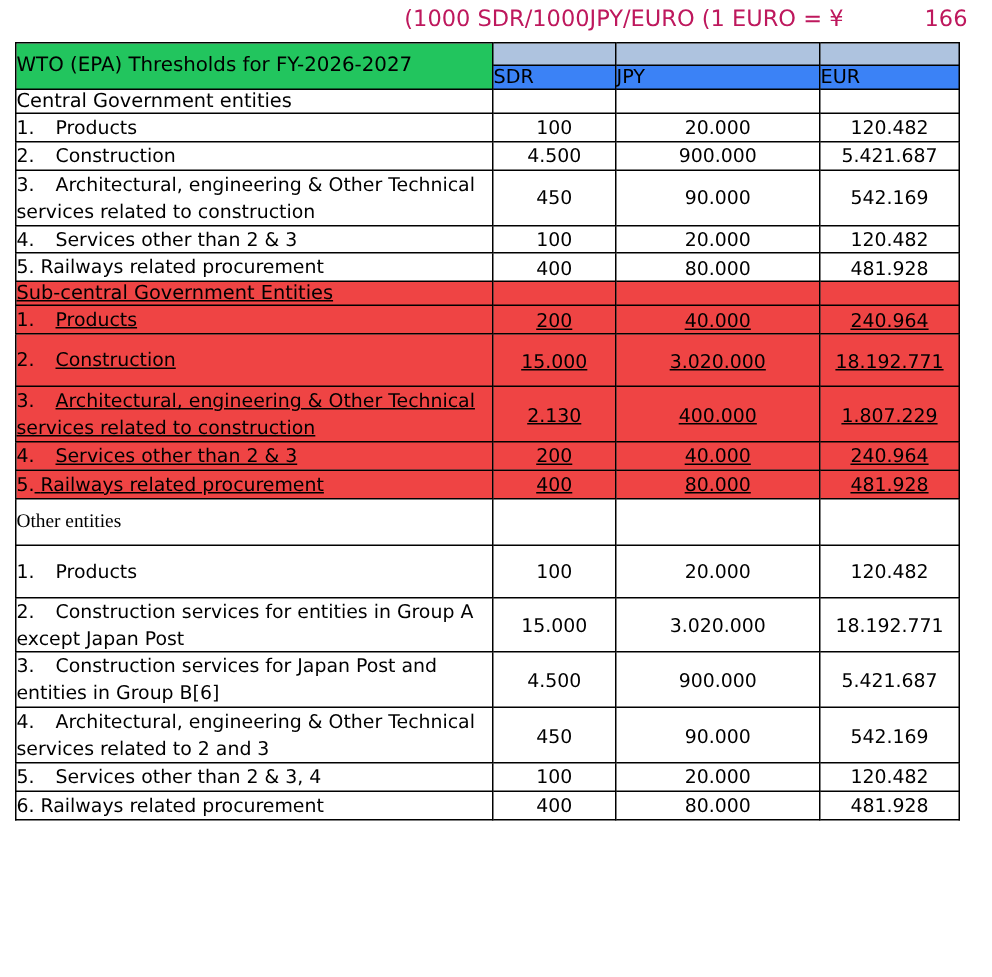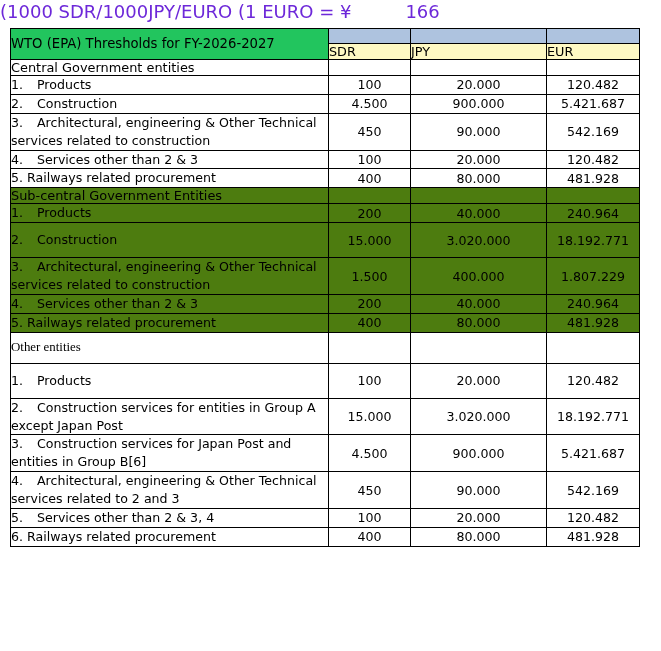--- a/index.html
+++ b/index.html
@@ -21,24 +21,25 @@
     background: #ffffff;
   }
 
   
   .caption {
     position: absolute;
     left: 0;
     top: 1px;
     width: 645px;
     height: 22px;
-    font-size: 18px;
+    text-align: right;
+    font-size: 15px;
     line-height: 22px;
     white-space: pre;
-    color: #6d28d9;
+    color: #be185d;
   }
   .caption .gap { display: inline-block; width: 54px; }
 
   
   table.wto {
     position: absolute;
     left: 10px;
     top: 28px;
     width: 629px;
     border-collapse: collapse;
@@ -59,21 +60,21 @@
   col.c-eur   { width: 93px; }
 
   td.title-cell {
     background: #22c55e;
     padding: 4px 6px 4px 7px;
     font-size: 13.2px;
     vertical-align: middle;
     line-height: 1.25;
   }
   th.colhdr {
-    background: #fef9c3;
+    background: #3b82f6;
     font-weight: bold;
     text-align: left;
     padding: 3px 6px 3px 7px;
     font-size: 12.8px;
   }
   td.hdr-blank {
     background: #aec3df;
     height: 14px;
   }
 
@@ -95,21 +96,21 @@
   }
   td.item .num.tight {
     min-width: 0;
   }
   td.num-cell {
     text-align: center;
     padding: 3px 7px 3px 4px;
     white-space: nowrap;
   }
 
-  tr.blue > td { background: #4d7c0f; }
+  tr.blue > td { background: #ef4444; text-decoration: underline; }
   tr.white > td { background: #ffffff; }
 
   tr.r-tall > td { height: 34px; }
 </style>
 </head>
 <body>
 
 <div id="page">
 
   <div class="caption"><span>(1000 SDR/1000JPY/EURO (1 EURO = </span><span>¥</span><span class="gap"></span><span>166</span></div>
@@ -184,21 +185,21 @@
         <td class="num-cell">240.964</td>
       </tr>
       <tr class="blue r-tall">
         <td class="item"><span class="num">2.</span><span>Construction</span></td>
         <td class="num-cell">15.000</td>
         <td class="num-cell">3.020.000</td>
         <td class="num-cell">18.192.771</td>
       </tr>
       <tr class="blue">
         <td class="item"><span class="num">3.</span><span>Architectural, engineering &amp; Other Technical services related to construction</span></td>
-        <td class="num-cell">1.500</td>
+        <td class="num-cell">2.130</td>
         <td class="num-cell">400.000</td>
         <td class="num-cell">1.807.229</td>
       </tr>
       <tr class="blue">
         <td class="item"><span class="num">4.</span><span>Services other than 2 &amp; 3</span></td>
         <td class="num-cell">200</td>
         <td class="num-cell">40.000</td>
         <td class="num-cell">240.964</td>
       </tr>
       <tr class="blue">

